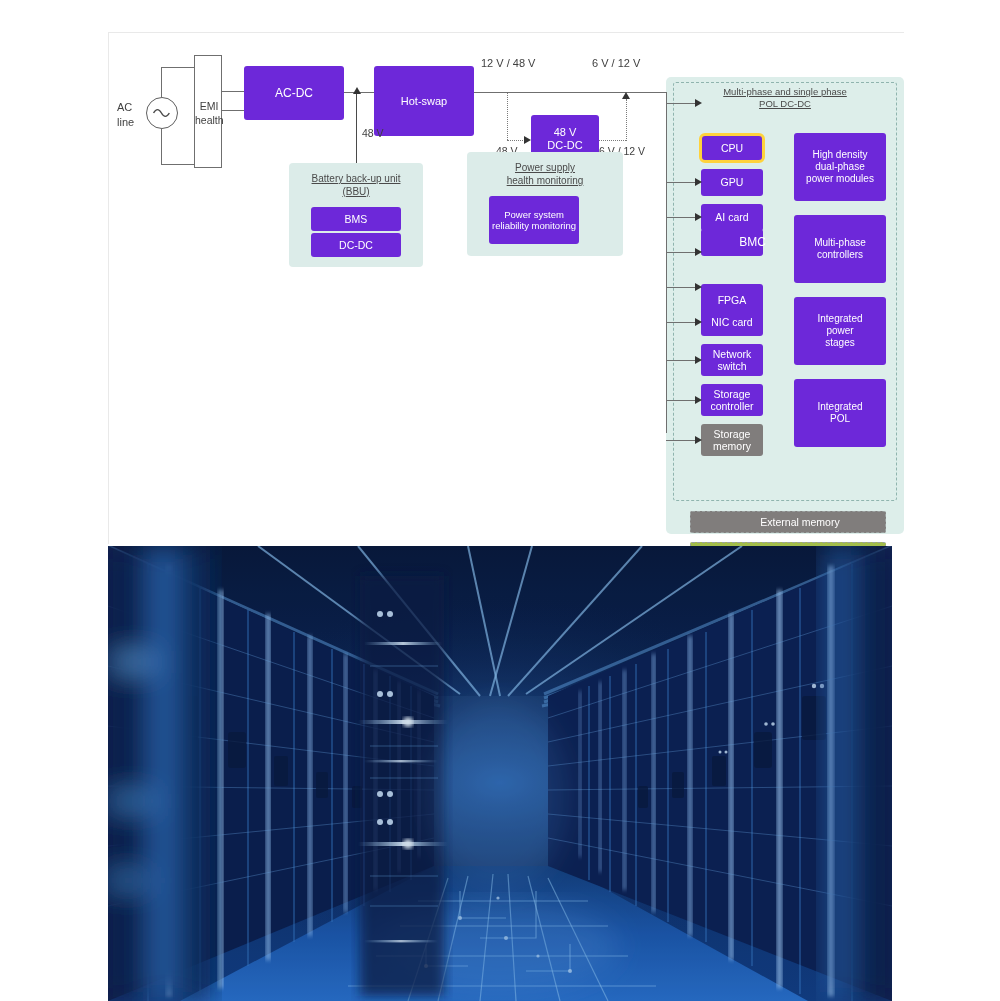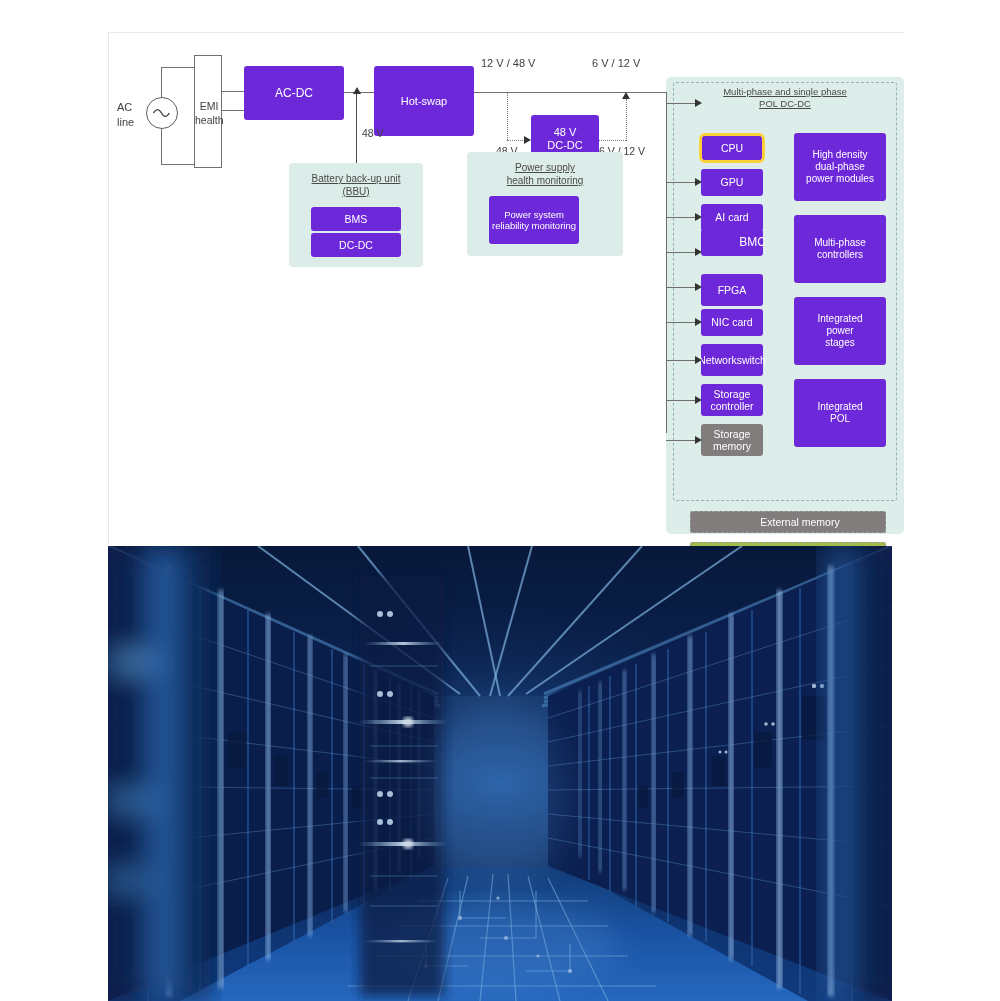--- a/index.html
+++ b/index.html
@@ -139,27 +139,27 @@
       </div>
       <div class="blk" style="left:35px;top:92px;width:62px;height:27px;font-size:10.5px;">
         <span>GPU</span>
       </div>
       <div class="blk" style="left:35px;top:127px;width:62px;height:27px;font-size:10.5px;">
         <span>AI card</span>
       </div>
       <div class="blk" style="left:35px;top:152px;width:62px;height:27px;font-size:12px;padding-left:41px;">
         <span>BMC</span>
       </div>
-      <div class="blk" style="left:35px;top:197px;width:62px;height:32px;font-size:10.5px;text-align:center;">
+      <div class="blk" style="left:35px;top:207px;width:62px;height:32px;font-size:10.5px;text-align:center;">
         <span>FPGA</span>
       </div>
       <div class="blk" style="left:35px;top:232px;width:62px;height:27px;font-size:10.5px;">
         <span>NIC card</span>
       </div>
-      <div class="blk" style="left:35px;top:267px;width:62px;height:32px;font-size:10.5px;flex-direction:row;text-align:center;">
+      <div class="blk" style="left:35px;top:267px;width:62px;height:32px;font-size:10.5px;flex-direction:column;text-align:center;">
         <span>Network</span>
         <span>switch</span>
       </div>
       <div class="blk" style="left:35px;top:307px;width:62px;height:32px;font-size:10.5px;flex-direction:column;">
         <span>Storage</span>
         <span>controller</span>
       </div>
       <div class="blk gray" style="left:35px;top:347px;width:62px;height:32px;font-size:10.5px;flex-direction:column;">
         <span>Storage</span>
         <span>memory</span>

